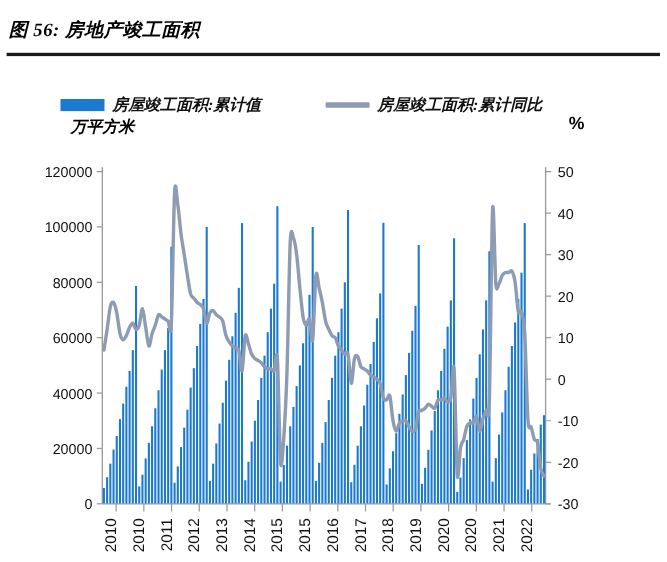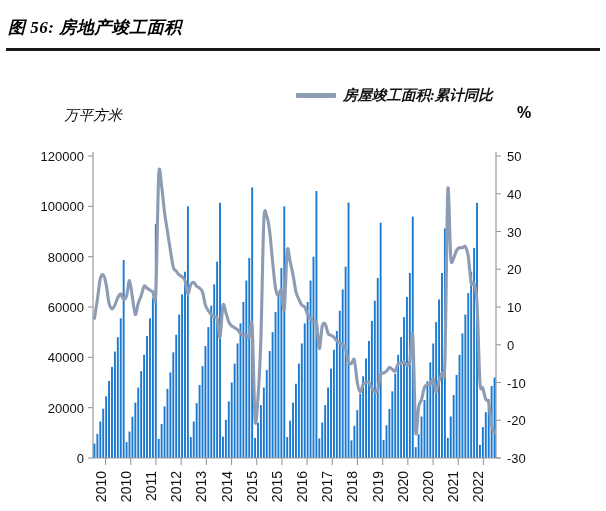--- a/index.html
+++ b/index.html
@@ -80,21 +80,21 @@
     color: #111;
   }
 
   
   #unit-left {
     position: absolute;
     left: 64px;
     top: 106px;
     font-family: "Liberation Serif", serif;
     font-size: 14.5px;
-    font-weight: normal;
+    font-weight: bold;
     font-style: italic;
     white-space: nowrap;
   }
   #unit-right {
     position: absolute;
     left: 517px;
     top: 104px;
     font-family: "Liberation Sans", sans-serif;
     font-size: 16px;
     font-weight: bold;
@@ -142,20 +142,24 @@
 </style>
 </head>
 <body>
 
 <div id="figure-header">
   <div id="figure-title">图 56:  房地产竣工面积</div>
   <div id="title-rule"></div>
 </div>
 
 <div id="legend">
+  <div class="legend-entry" id="legend-bar-entry">
+    <span class="legend-swatch-bar"></span>
+    <span class="legend-text">房屋竣工面积:累计值</span>
+  </div>
   <div class="legend-entry" id="legend-line-entry">
     <span class="legend-swatch-line"></span>
     <span class="legend-text">房屋竣工面积:累计同比</span>
   </div>
 </div>
 
 <div id="unit-left">万平方米</div>
 <div id="unit-right">%</div>
 
 <div id="plot-wrap">

